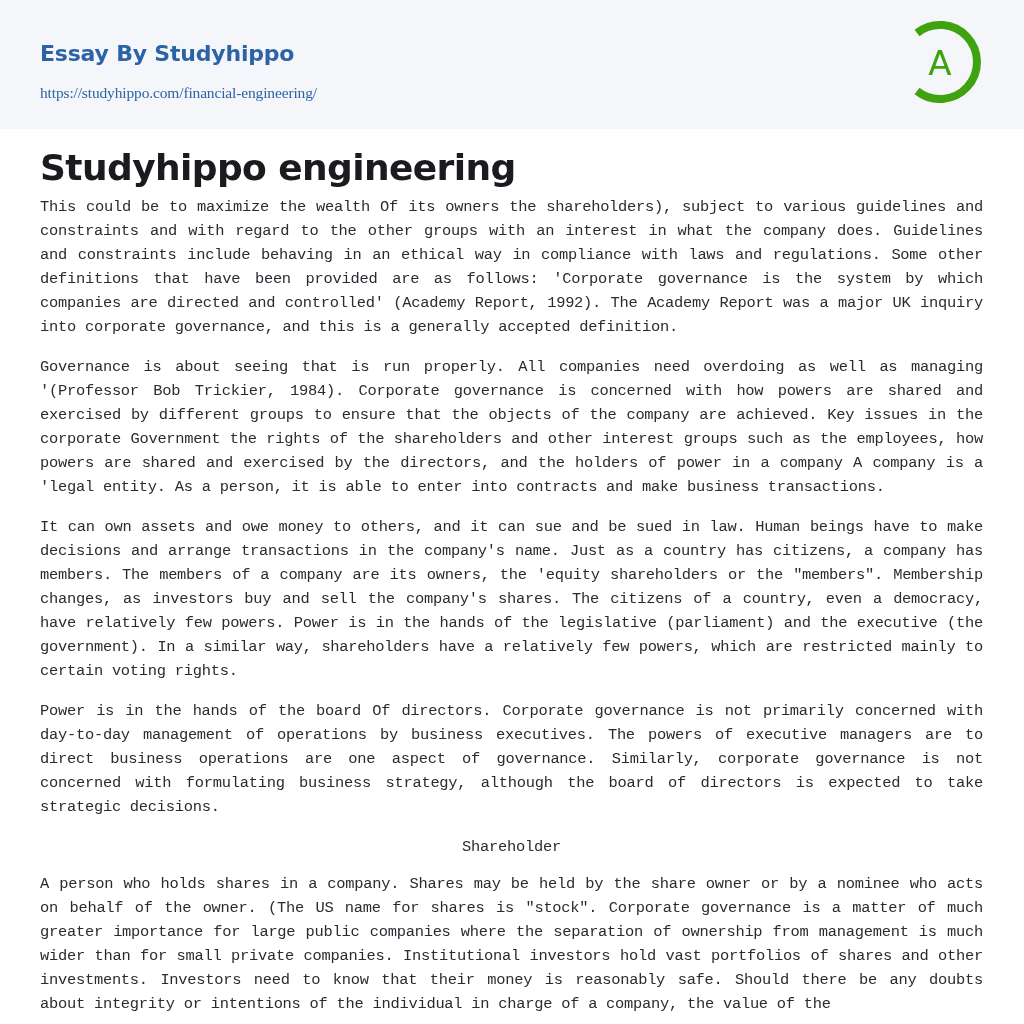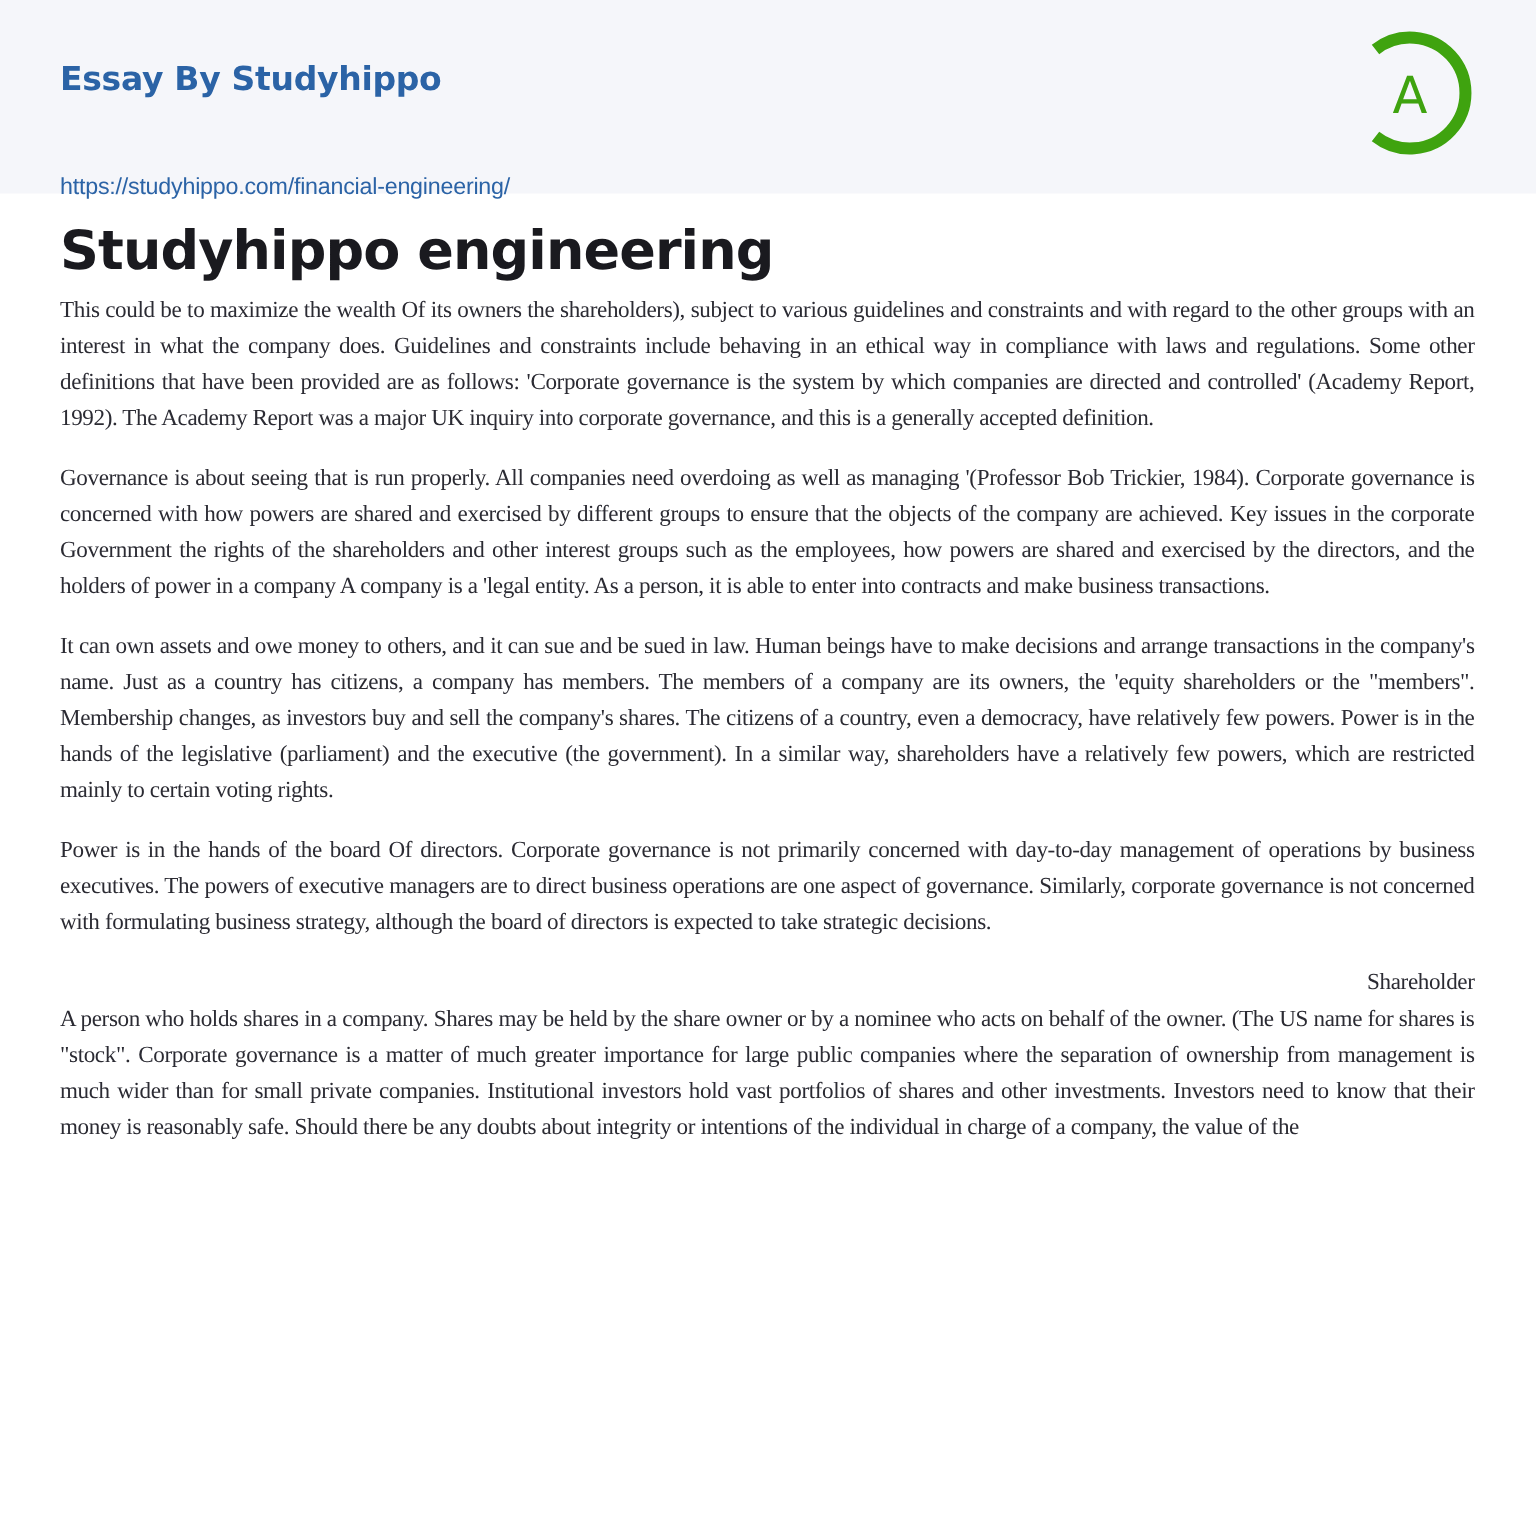--- a/index.html
+++ b/index.html
@@ -9,41 +9,41 @@
       position: absolute; left: 0; top: 0; width: 1024px; height: 129px;
       background: #f5f6fa;
     }
     .brand {
       position: absolute; left: 40px; top: 41px;
       font-family: "DejaVu Sans", sans-serif; font-weight: bold;
       font-size: 22px; color: #2b63a6; letter-spacing: -0.2px;
     }
     .url {
       position: absolute; left: 40px; top: 84px;
-      font-family: Liberation Sans, sans-serif;
-      font-size: 15.5px; color: #2b63a6; text-decoration: none; letter-spacing: -0.15px; margin-top: 32px;
+      font-family: Liberation Serif, serif;
+      font-size: 15.5px; color: #2b63a6; text-decoration: none; letter-spacing: -0.15px;
     }
     .logo {
       position: absolute; left: 905px; top: 17px; width: 86px; height: 90px;
     }
     .content {
       position: absolute; left: 40px; top: 145px; width: 943px;
     }
     h1 {
       font-family: "DejaVu Sans", sans-serif; font-weight: bold;
       font-size: 36px; color: #1a1a1f; line-height: 46px; letter-spacing: -0.6px;
       margin-bottom: 4px;
     }
     p {
-      font-family: Liberation Serif, serif;
+      font-family: Liberation Mono, monospace;
       font-size: 15.4px; line-height: 24px; color: #2b2b33;
       text-align: justify; letter-spacing: -0.25px;
       margin-bottom: 16px;
     }
-    p.sub { text-align: right; margin-bottom: 1px; }
+    p.sub { text-align: center; margin-bottom: 13px; }
   </style>
 </head>
 <body>
 
 <div class="header">
   <div class="brand">Essay By Studyhippo</div>
   <a class="url">https://studyhippo.com/financial-engineering/</a>
   <div class="logo">
     <svg width="86" height="90" viewBox="0 0 86 90">
       <path d="M 12 16 A 37 37 0 1 1 12 74" fill="none" stroke="#3fa30f" stroke-width="8"></path>

